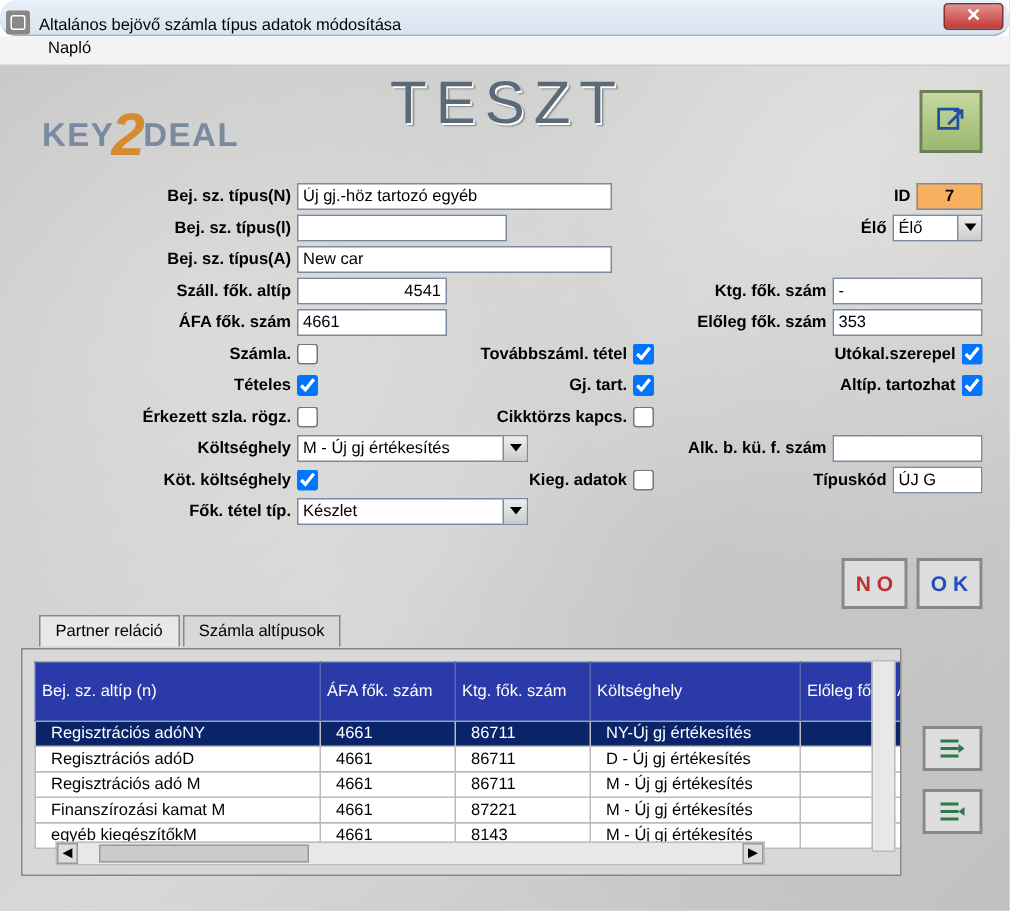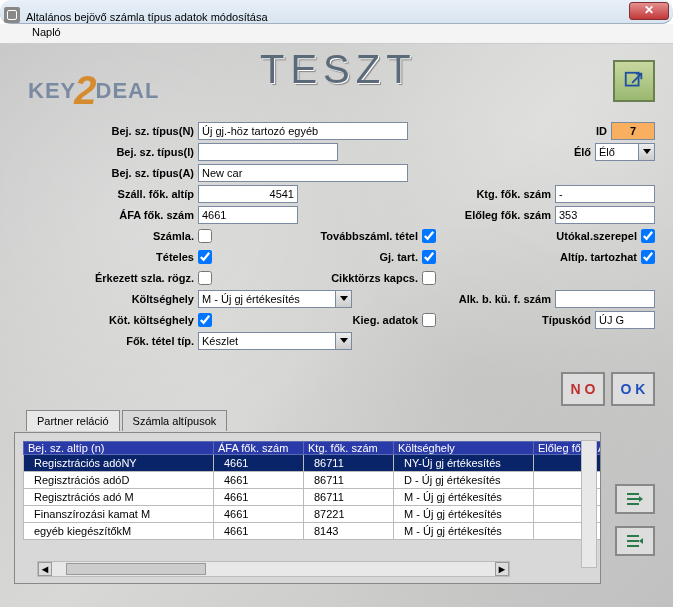--- a/index.html
+++ b/index.html
@@ -179,21 +179,21 @@
     left:14px;right:72px;top:388px;
     border:1px solid #888;background:#d8d8d8;
     height:152px;
     overflow:hidden;
     padding:8px 8px 2px 8px;
   }
   table.grid{
     width:100%;border-collapse:collapse;font-size:11px;table-layout:fixed;
   }
   table.grid th{
-    background:#2a3aa8;color:#fff;text-align:left;padding:0 4px;border:1px solid #5a6ab0;
+    background:#2a3aa8;color:#fff;text-align:left;padding:13px 4px;border:1px solid #5a6ab0;
     font-weight:normal;white-space:nowrap;overflow:hidden;
   }
   table.grid td{
     background:#fff;border:1px solid #bbb;padding:2px 10px;white-space:nowrap;overflow:hidden;
   }
   tr.selected td{background:#0a246a;color:#fff}
   .hscroll{
     position:absolute;left:22px;right:90px;bottom:6px;height:16px;
     background:#e8e8e8;border:1px solid #bbb;display:flex;align-items:center;
   }

